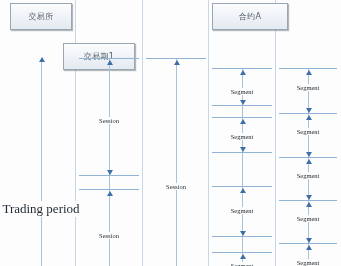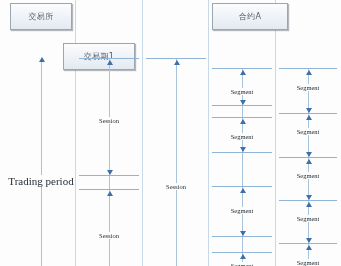--- a/index.html
+++ b/index.html
@@ -64,21 +64,21 @@
     position:absolute;
     font-size:6.5px;
     color:#1f2a33;
     white-space:nowrap;
     transform:translateX(-50%);
     background:#fdfdfd;
     padding:0 1px;
     font-family:"Liberation Serif", serif;
     filter:blur(.2px);
   }
-  .seg-label.big{font-size:11px;}
+  .seg-label.big{font-size:13px;margin-top:26px;}
 </style>
 </head>
 <body>
 
 <div id="diagram">
     <div class="col-sep" style="left: 75px;"></div>
     <div class="col-sep" style="left: 142px;"></div>
     <div class="col-sep" style="left: 208px;"></div>
     <div class="col-sep" style="left: 275px;"></div>
     <div class="hdr" style="left: 10px; top: 3px; width: 62px;">

